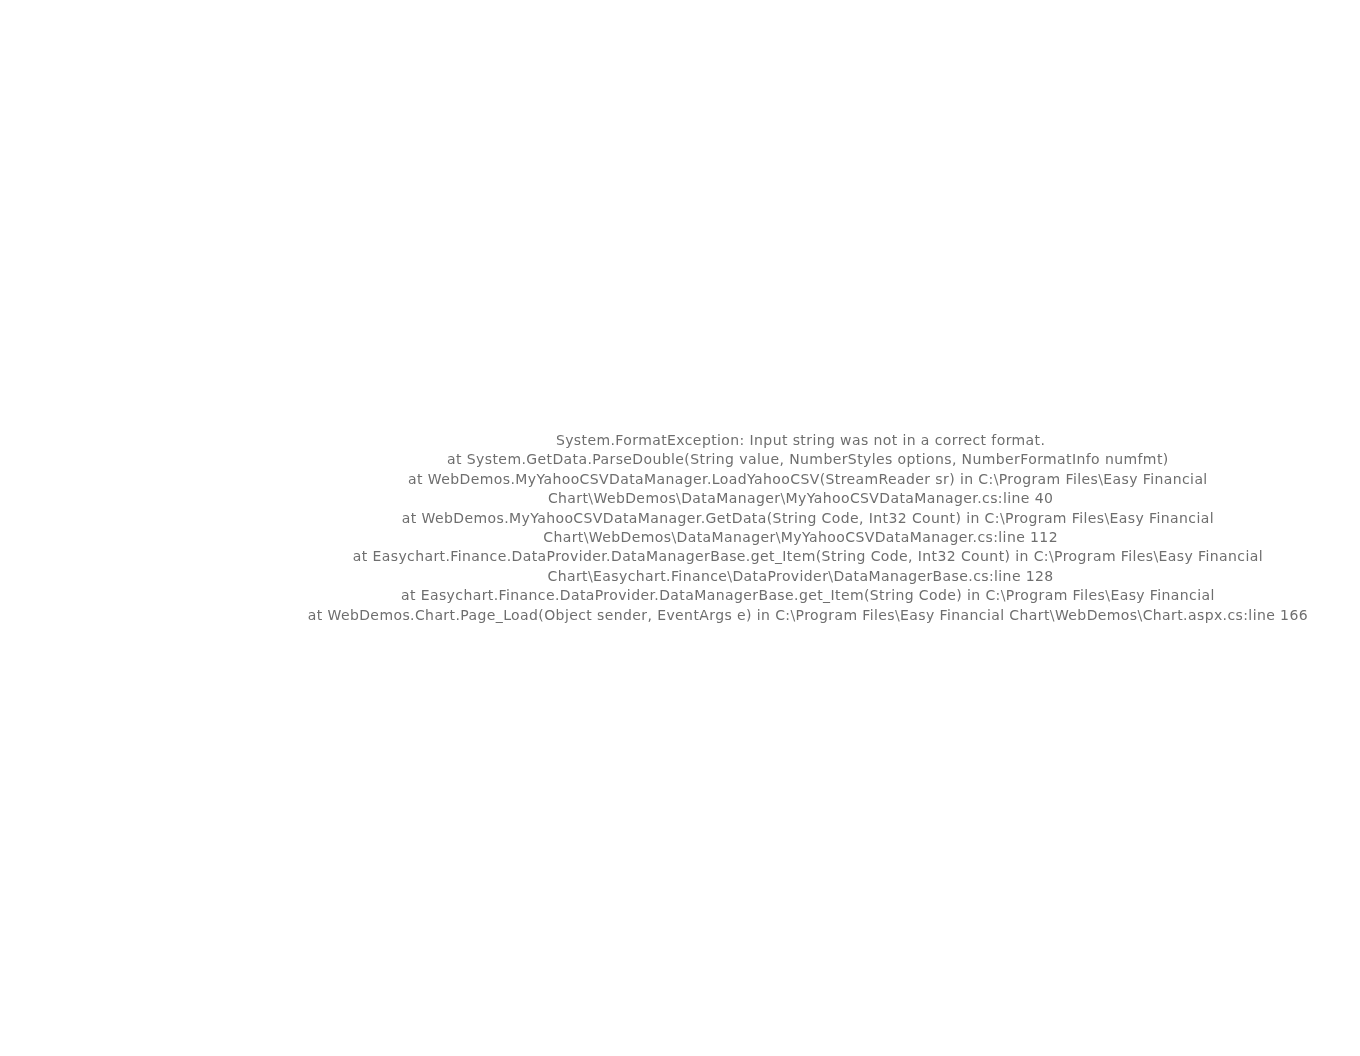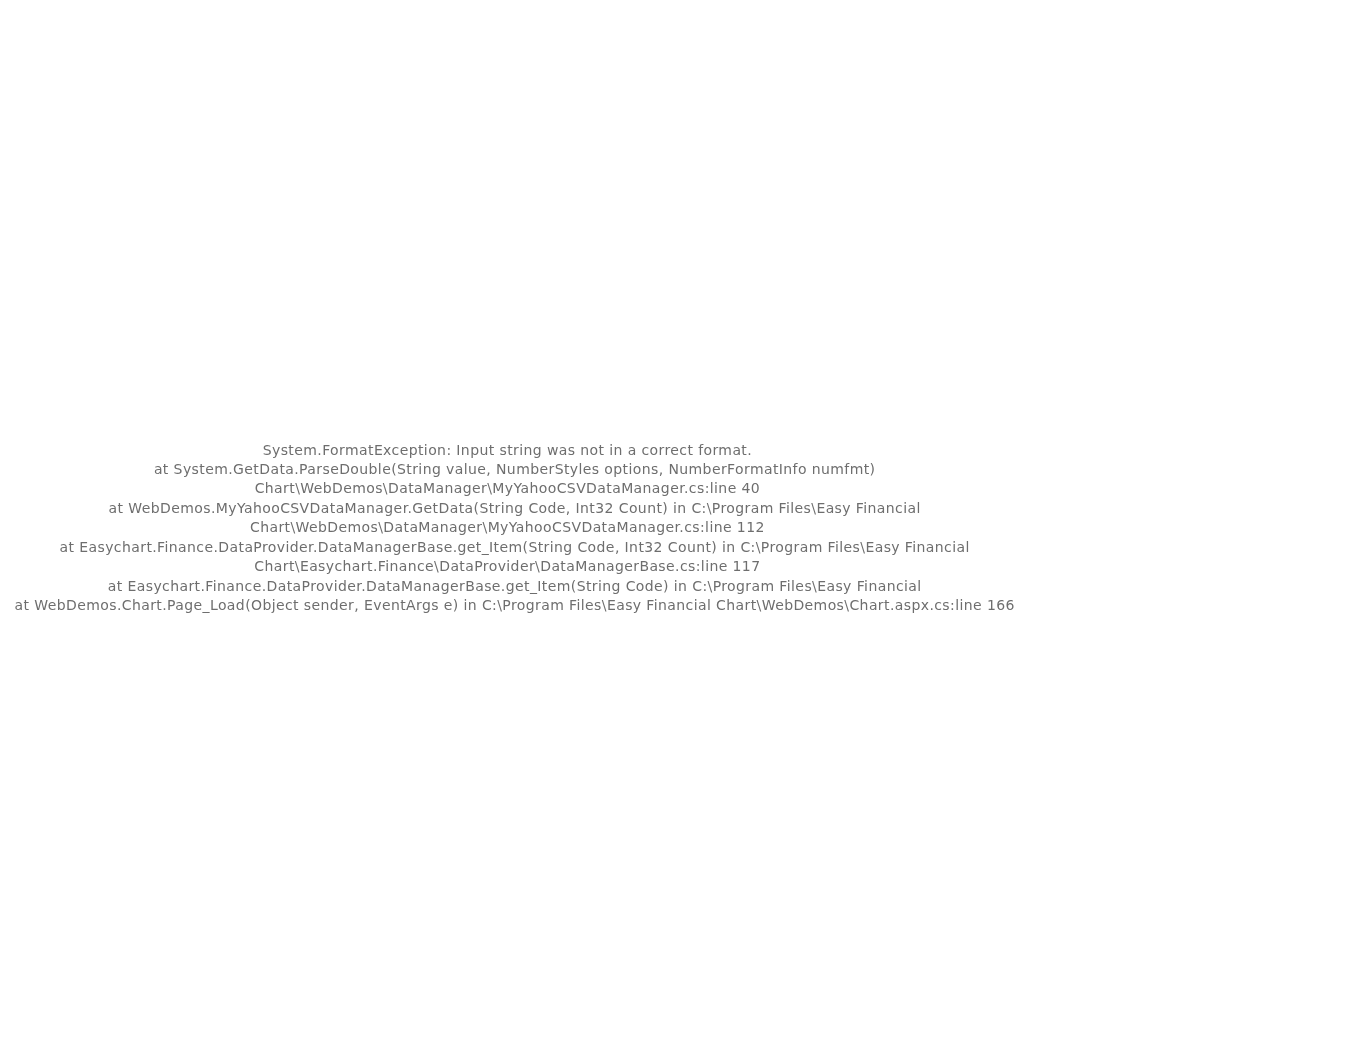--- a/index.html
+++ b/index.html
@@ -10,21 +10,21 @@
     width: 1360px;
     height: 1056px;
     background: #ffffff;
     overflow: hidden;
   }
   .page {
     width: 1308px;
     height: 1056px;
     display: flex;
     align-items: center;
-    justify-content: flex-start;
+    justify-content: flex-end;
     background: #ffffff;
     border-radius: 21px;
   }
   .stacktrace {
     text-align: center;
     font-family: "DejaVu Sans", "Liberation Sans", sans-serif;
     font-size: 14px;
     line-height: 19.4px;
     letter-spacing: 0.4px;
     color: #6e6e6e;
@@ -33,21 +33,22 @@
     white-space: pre;   
   }
 </style>
 </head>
 <body style="background: rgb(255, 255, 255);">
 
 <div class="page">
   <div class="stacktrace" style="color: rgb(110, 110, 110);">
     <div class="stacktrace-line">System.FormatException: Input string was not in a correct format.</div>
     <div class="stacktrace-line">   at System.GetData.ParseDouble(String value, NumberStyles options, NumberFormatInfo numfmt)</div>
+    <div class="stacktrace-line">   at WebDemos.MyYahooCSVDataManager.LoadYahooCSV(StreamReader sr) in C:\Program Files\Easy Financial</div>
     <div class="stacktrace-line">Chart\WebDemos\DataManager\MyYahooCSVDataManager.cs:line 40</div>
     <div class="stacktrace-line">   at WebDemos.MyYahooCSVDataManager.GetData(String Code, Int32 Count) in C:\Program Files\Easy Financial</div>
     <div class="stacktrace-line">Chart\WebDemos\DataManager\MyYahooCSVDataManager.cs:line 112</div>
     <div class="stacktrace-line">   at Easychart.Finance.DataProvider.DataManagerBase.get_Item(String Code, Int32 Count) in C:\Program Files\Easy Financial</div>
-    <div class="stacktrace-line">Chart\Easychart.Finance\DataProvider\DataManagerBase.cs:line 117</div>
+    <div class="stacktrace-line">Chart\Easychart.Finance\DataProvider\DataManagerBase.cs:line 128</div>
     <div class="stacktrace-line">   at Easychart.Finance.DataProvider.DataManagerBase.get_Item(String Code) in C:\Program Files\Easy Financial</div>
     <div class="stacktrace-line">   at WebDemos.Chart.Page_Load(Object sender, EventArgs e) in C:\Program Files\Easy Financial Chart\WebDemos\Chart.aspx.cs:line 166</div>
   </div>
 </div>
 
 </body></html>

